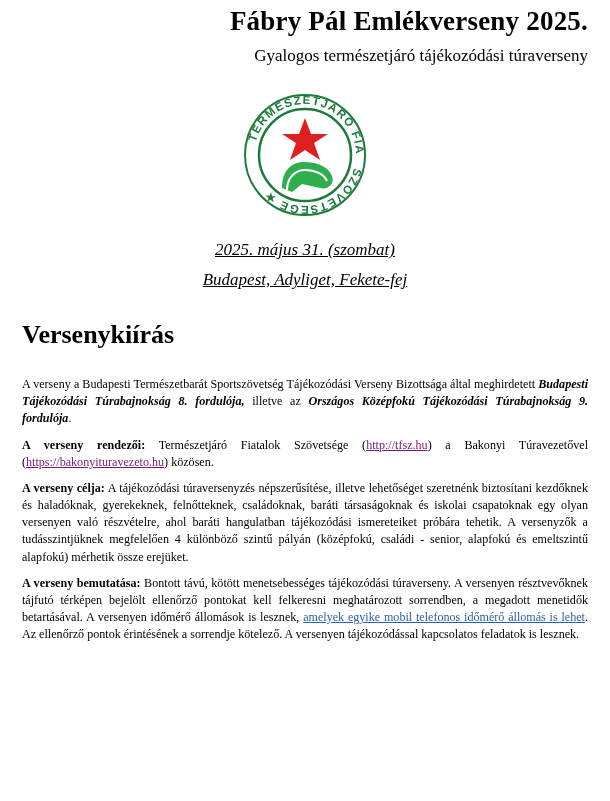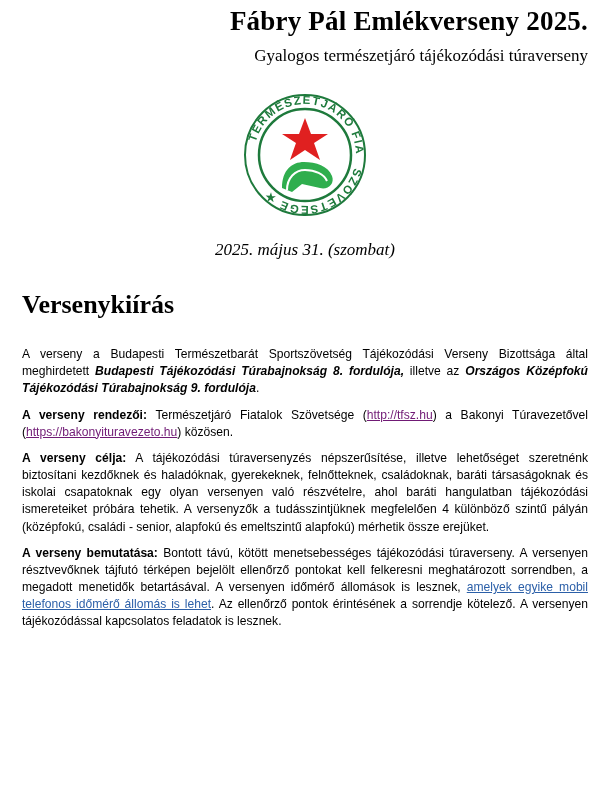--- a/index.html
+++ b/index.html
@@ -55,37 +55,39 @@
     width: 160px;
     height: 116px;
     position: relative;
   }
   .event-date, .event-place {
     text-align: center;
     font-family: "Liberation Serif", serif;
     font-style: italic;
     font-size: 17px;
     margin: 0;
+    text-decoration: underline;
   }
   .event-date { margin-top: 22px; }
   .event-place { margin-top: 10px; }
   .section-heading {
     font-family: "Liberation Serif", serif;
     font-size: 26px;
     font-weight: bold;
     margin: 30px 0 0 0;
   }
   .body-block {
     margin-top: 26px;
   }
   p.para {
     font-size: 12.1px;
     line-height: 1.42;
     text-align: justify;
     margin: 0 0 9px 0;
+    font-family: Liberation Serif, serif;
   }
   .b { font-weight: bold; }
   .bi { font-weight: bold; font-style: italic; }
   a.link {
     color: #701a75;
     text-decoration: underline;
   }
   a.link2 {
     color: #2b5fa8;
     text-decoration: underline;
@@ -120,20 +122,21 @@
 
         <path d="M40 96 C40 78 50 70 62 70 C74 70 86 74 90 84 C93 92 86 98 78 96 L60 92 L50 100 Z" fill="#2fae4e"></path>
         <path d="M45 98 C45 86 53 78 63 78 C73 78 82 82 85 89" fill="none" stroke="#ffffff" stroke-width="2"></path>
       </svg>
     </div>
 
 
   </div>
 
   <p class="event-date">2025. május 31. (szombat)</p>
+  <p class="event-place">Budapest, Adyliget, Fekete-fej</p>
 
   <h2 class="section-heading">Versenykiírás</h2>
 
   <div class="body-block">
 
     <p class="para"><span>A verseny a Budapesti Természetbarát Sportszövetség Tájékozódási Verseny Bizottsága által meghirdetett </span><span class="bi">Budapesti Tájékozódási Túrabajnokság 8. fordulója,</span><span> illetve az </span><span class="bi">Országos Középfokú Tájékozódási Túrabajnokság 9. fordulója</span><span>.</span></p>
 
     <p class="para"><span class="b">A verseny rendezői:</span><span> Természetjáró Fiatalok Szövetsége (</span><a class="link" href="#">http://tfsz.hu</a><span>) a Bakonyi Túravezetővel (</span><a class="link" href="#">https://bakonyituravezeto.hu</a><span>) közösen.</span></p>
 
     <p class="para"><span class="b">A verseny célja:</span><span> A tájékozódási túraversenyzés népszerűsítése, illetve lehetőséget szeretnénk biztosítani kezdőknek és haladóknak, gyerekeknek, felnőtteknek, családoknak, baráti társaságoknak és iskolai csapatoknak egy olyan versenyen való részvételre, ahol baráti hangulatban tájékozódási ismereteiket próbára tehetik. A versenyzők a tudásszintjüknek megfelelően 4 különböző szintű pályán (középfokú, családi - senior, alapfokú és emeltszintű alapfokú) mérhetik össze erejüket.</span></p>

